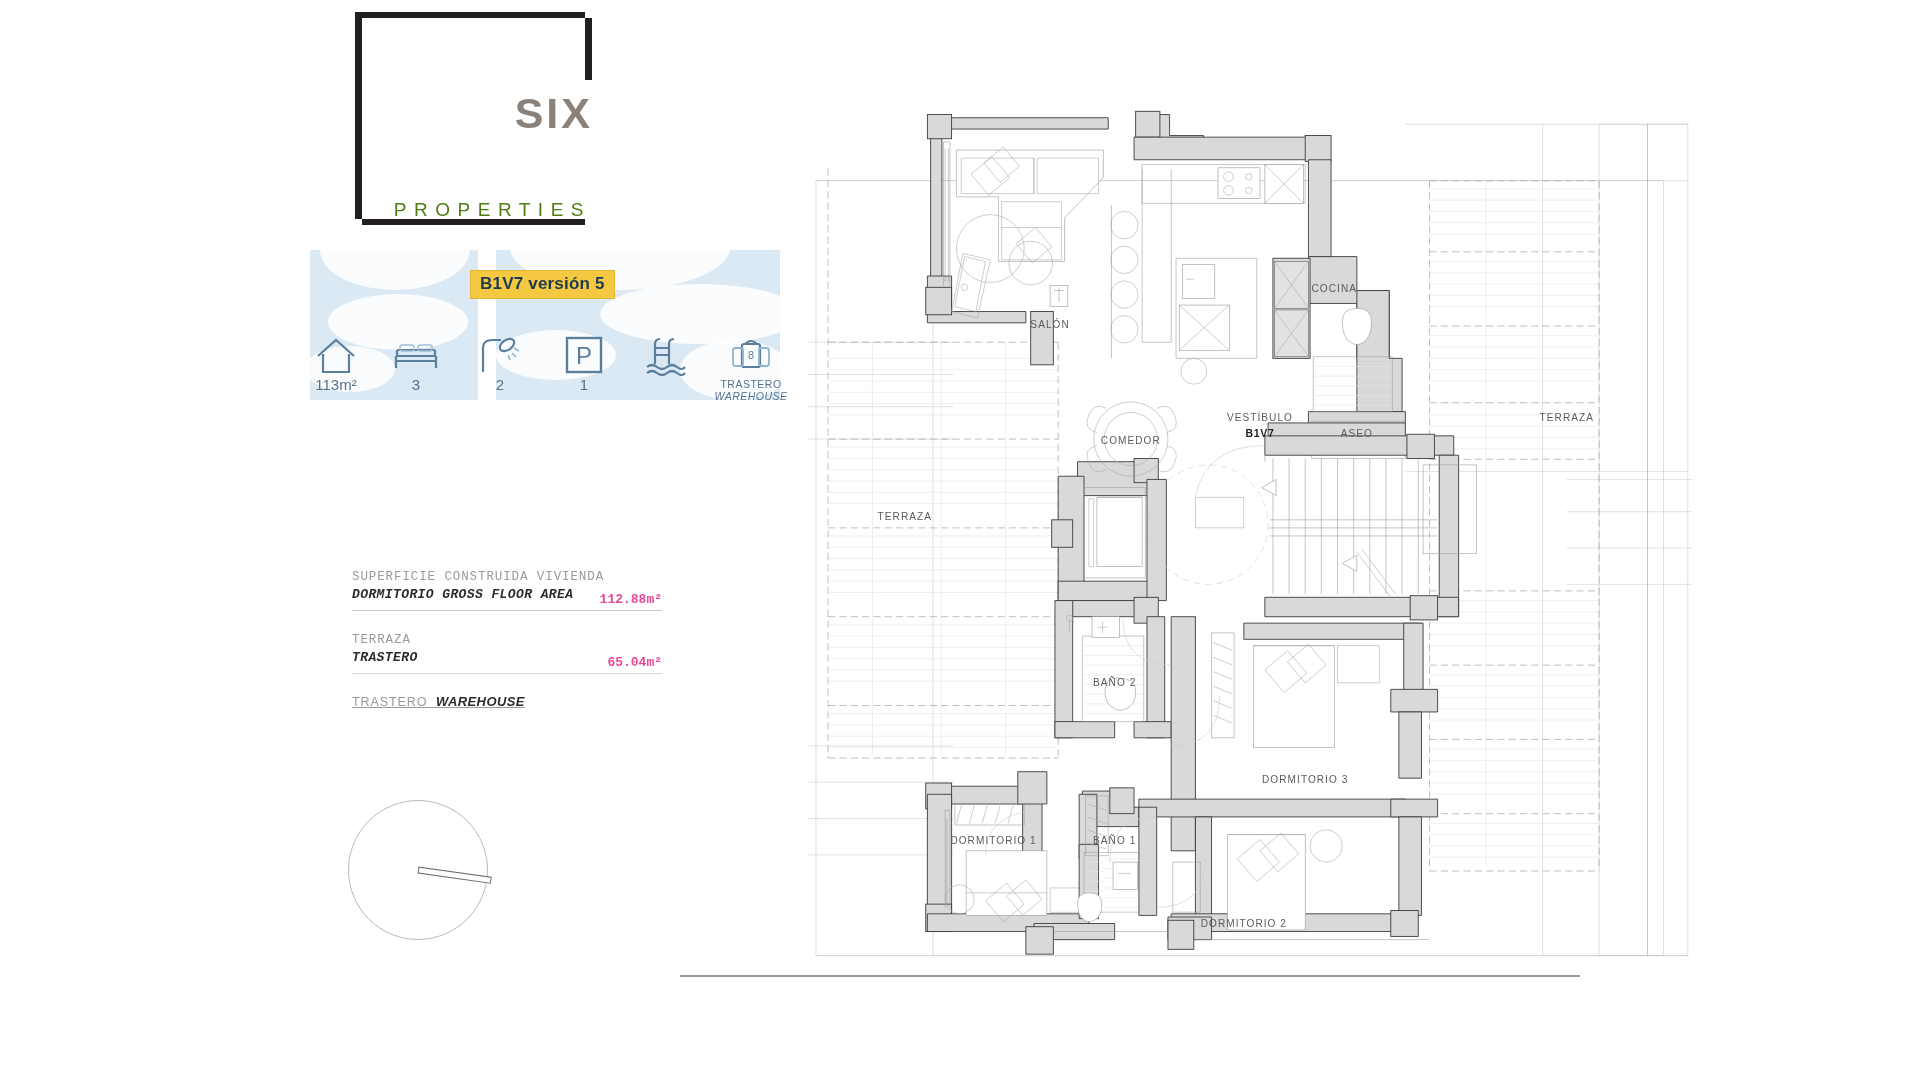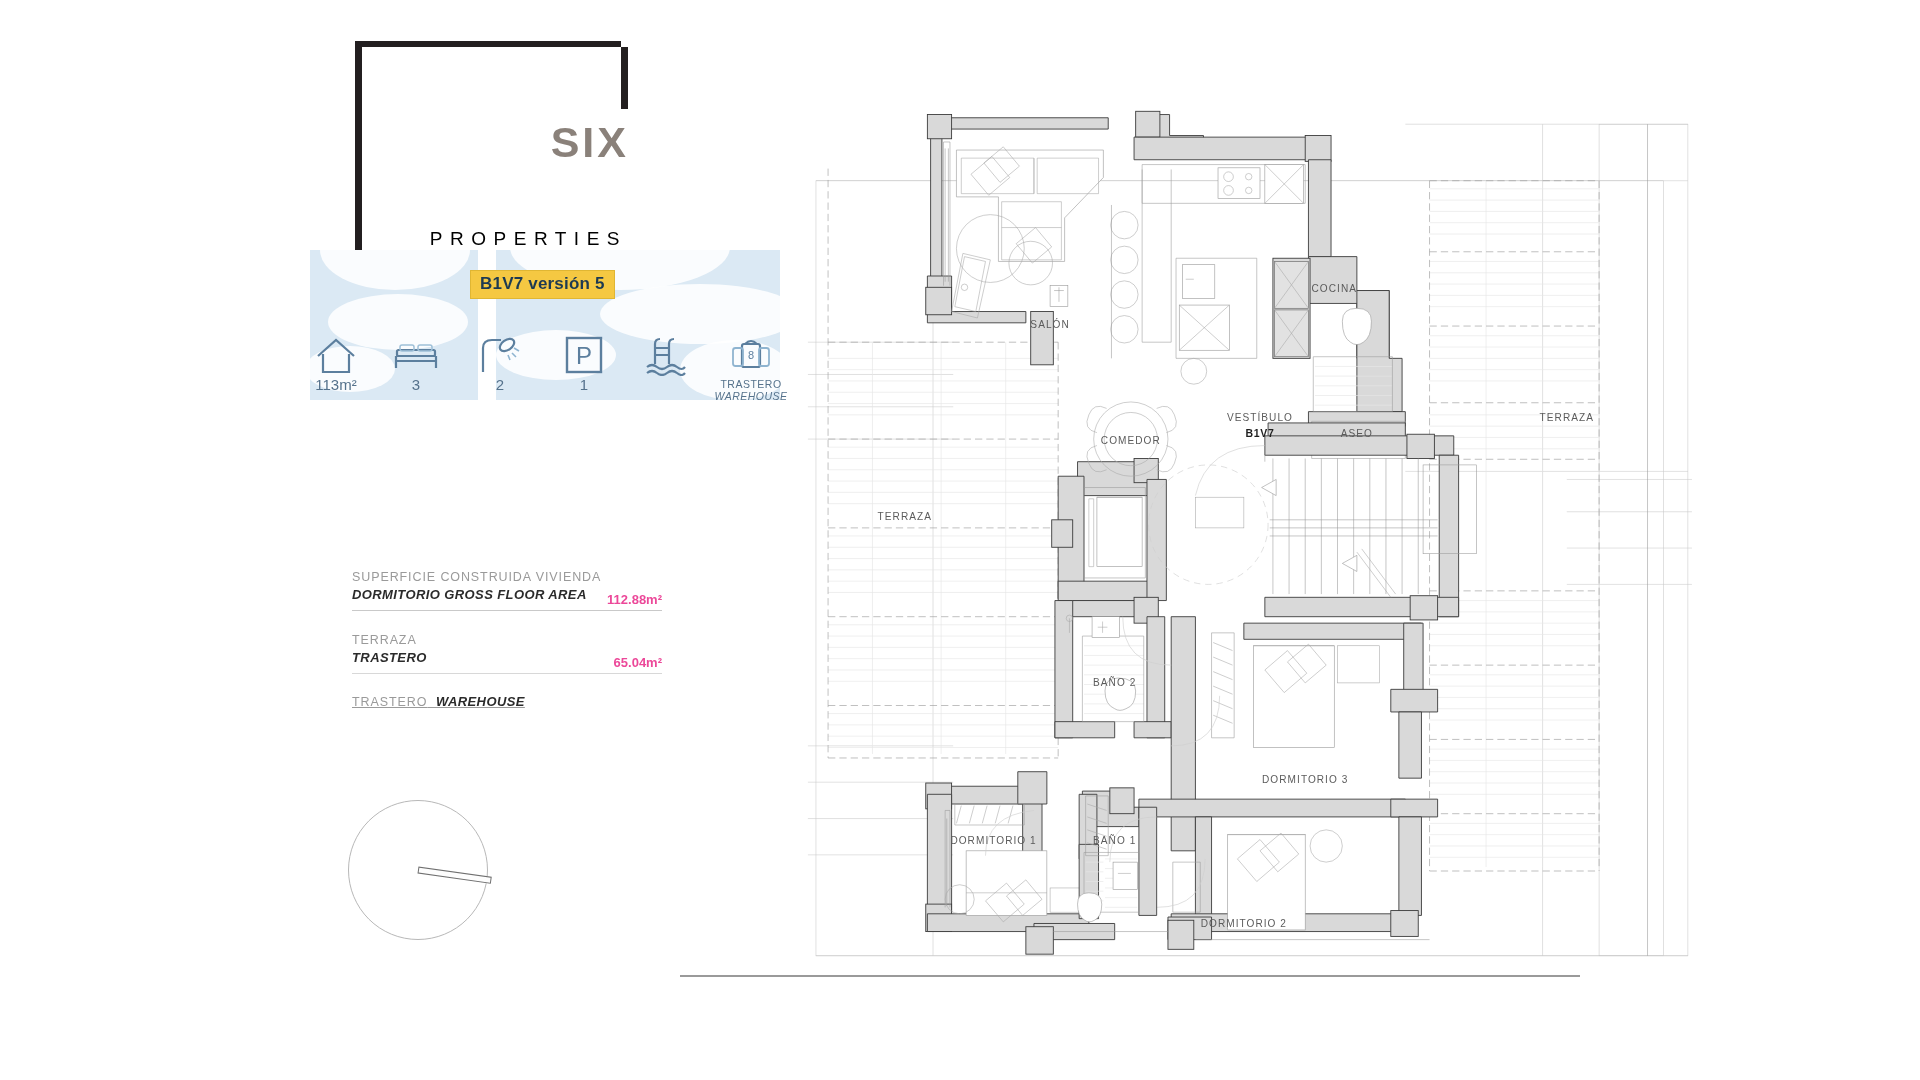--- a/index.html
+++ b/index.html
@@ -7,52 +7,52 @@
     width:1920px;height:1080px;
     background:#ffffff;
     font-family:"Liberation Sans", sans-serif;
     overflow:hidden;
     position:relative;
   }
   
   #left-panel{position:absolute;left:0;top:0;width:760px;height:1080px;}
 
   
-  #logo-block{position:absolute;left:355px;top:41px;width:230px;height:231px;padding-left:36px;}
+  #logo-block{position:absolute;left:355px;top:12px;width:230px;height:207px;}
   #logo-bracket{position:absolute;left:0;top:0;width:100%;height:100%;
       border-left:7px solid #231f20;border-top:6px solid #231f20;box-sizing:border-box;}
   #logo-bracket:after{content:"";position:absolute;right:-7px;top:0;width:7px;height:62px;background:#231f20;}
   #logo-bracket:before{content:"";position:absolute;left:0;bottom:-6px;width:100%;height:6px;background:#231f20;}
   #logo-six{position:absolute;right:-8px;top:80px;font-size:43px;font-weight:bold;
       letter-spacing:3px;color:#8a817a;line-height:1;}
   #logo-seconds{position:absolute;right:-8px;top:122px;font-size:43px;font-weight:bold;
       letter-spacing:0px;color:#231f20;line-height:1;}
   #logo-props{position:absolute;right:-6px;top:188px;font-size:19px;letter-spacing:7.5px;
-      color:#000000;line-height:1;}
+      color:#4d7c0f;line-height:1;}
 
   
   #blue-band{position:absolute;left:300px;top:250px;width:480px;height:150px;overflow:hidden;}
   .blue-cell{position:absolute;top:0;height:150px;background:#dbe9f4;}
   .wm{position:absolute;background:#ffffff;opacity:.85;border-radius:50%;}
 
   #version-badge{position:absolute;left:470px;top:270px;background:#f5c842;
       color:#1d3a52;font-weight:bold;font-size:17px;padding:3px 9px 4px 9px;
       border:1px solid #e0b633;letter-spacing:.2px;}
 
   
   #icon-strip{position:absolute;left:300px;top:330px;width:480px;height:80px;}
   .icon-item{position:absolute;top:0;width:72px;text-align:center;color:#4b6c8a;}
   .icon-item .glyph{height:46px;display:flex;align-items:flex-end;justify-content:center;}
   .icon-item .cap{font-size:15px;color:#55728c;margin-top:0;}
   .icon-item .cap2{font-size:10.5px;color:#55728c;line-height:1.15;margin-top:2px;letter-spacing:.5px;}
   .cap2 i{font-style:italic;}
 
   
   #areas{position:absolute;left:352px;top:568px;width:310px;color:#4a4a4a;}
-  .area-row{position:relative;padding-bottom:5px;}
+  .area-row{position:relative;padding-bottom:5px;font-family:Liberation Mono, monospace;}
   .a-es{font-size:12.5px;color:#9a9a9a;letter-spacing:.9px;line-height:1.5;}
   .a-en{font-size:13px;color:#2b2b2b;font-style:italic;font-weight:bold;letter-spacing:.4px;}
   .a-val{position:absolute;right:0;bottom:0;font-size:13px;font-weight:bold;color:#ec4899;}
   .rule{height:1px;background:#c9c9c9;margin:3px 0 20px 0;}
   .rule.thin{background:#d8d8d8;}
   #trastero-row{font-size:12.5px;letter-spacing:.9px;color:#9a9a9a;text-decoration:underline;}
   #trastero-row b{color:#2b2b2b;font-style:italic;font-size:13px;letter-spacing:.4px;}
 
   
   #compass{position:absolute;left:348px;top:800px;width:140px;height:140px;}

